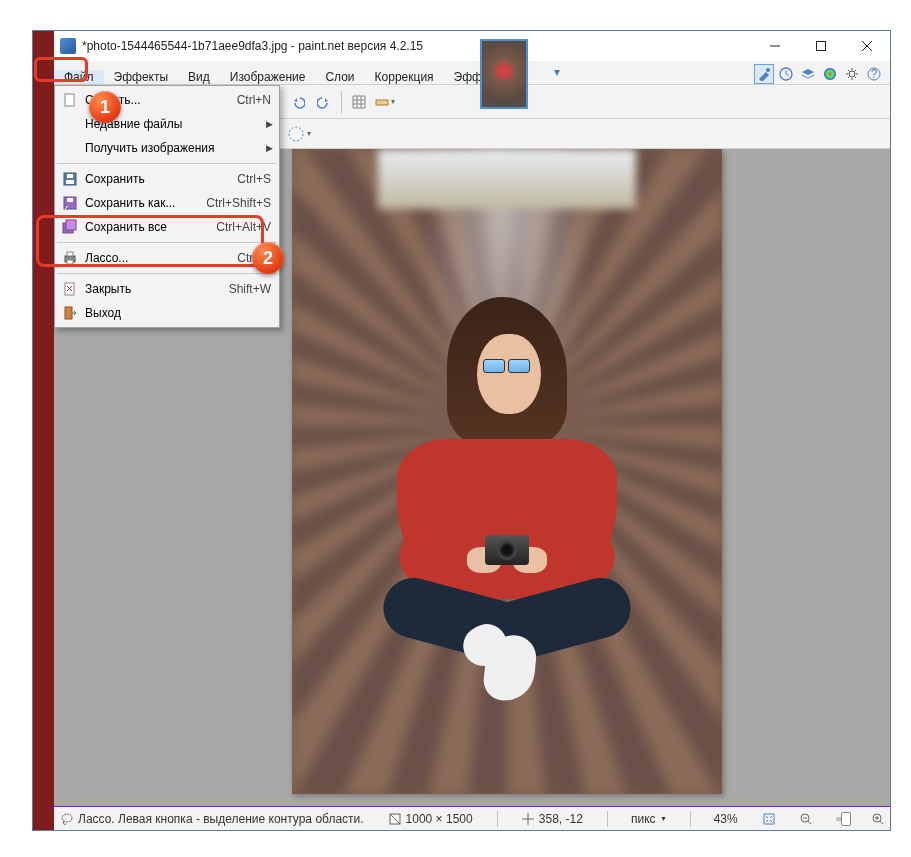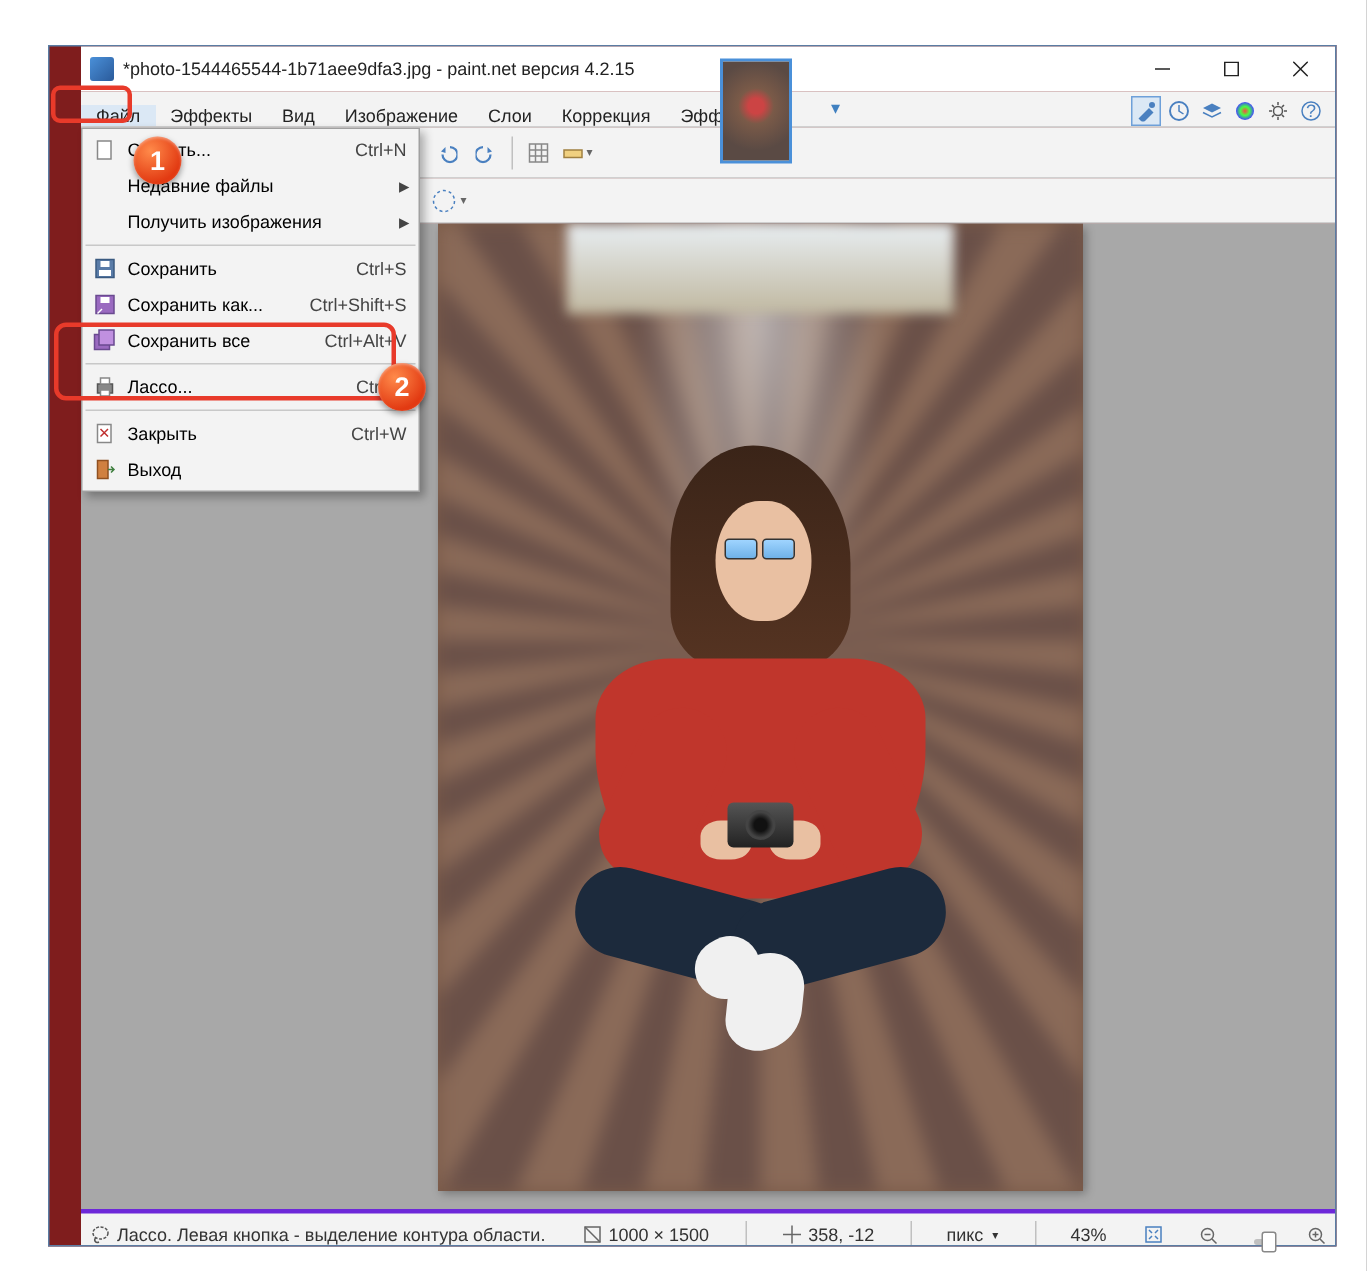--- a/index.html
+++ b/index.html
@@ -50,21 +50,21 @@
 .person .hand1 { position: absolute; left: 110px; top: 258px; width: 34px; height: 26px; background: #e9c0a2; border-radius: 40%; }
 .person .hand2 { position: absolute; left: 156px; top: 258px; width: 34px; height: 26px; background: #e9c0a2; border-radius: 40%; }
 .person .cam { position: absolute; left: 128px; top: 246px; width: 44px; height: 30px; background: linear-gradient(#555,#222); border-radius: 4px; }
 .person .cam::before { content: ""; position: absolute; left: 12px; top: 5px; width: 20px; height: 20px; border-radius: 50%; background: radial-gradient(circle,#111 30%,#444 60%); }
 .person .jeans1 { position: absolute; left: 25px; top: 300px; width: 145px; height: 60px; background: #1c2a3c; border-radius: 30px; transform: rotate(15deg); }
 .person .jeans2 { position: absolute; right: 25px; top: 300px; width: 145px; height: 60px; background: #1c2a3c; border-radius: 30px; transform: rotate(-15deg); }
 .person .shoe1 { position: absolute; left: 128px; top: 346px; width: 50px; height: 66px; background: #f0f0f0; border-radius: 28px 22px 30px 20px; transform: rotate(6deg); }
 .person .shoe2 { position: absolute; right: 150px; top: 336px; width: 44px; height: 40px; background: #f0f0f0; border-radius: 20px; transform: rotate(-30deg); }
 
 
-.status { height: 24px; background: #f3f3f3; border-top: 3px solid #6d28d9; display: flex; align-items: flex-end; padding: 0 6px; gap: 24px; color: #333; }
+.status { height: 24px; background: #f3f3f3; border-top: 1px solid #6d28d9; display: flex; align-items: center; padding: 0 6px; gap: 24px; color: #333; }
 .status .cell { display: flex; align-items: center; gap: 4px; white-space: nowrap; }
 .status .sep { width: 1px; height: 16px; background: #c0c0c0; }
 .status .push { margin-left: auto; }
 .zoomslider { width: 110px; height: 4px; background: #c0c0c0; position: relative; border-radius: 2px; }
 .zoomslider::before { content: ""; position: absolute; left: 50%; top: -3px; width: 1px; height: 10px; background: #888; }
 .zoomslider .thumb2 { position: absolute; left: 42%; top: -5px; width: 10px; height: 14px; background: #fff; border: 1px solid #888; border-radius: 2px; }
 
 
 .dropdown { position: absolute; left: 0; top: 24px; width: 226px; background: #f3f3f3; border: 1px solid #a0a0a0; box-shadow: 3px 3px 6px rgba(0,0,0,0.3); z-index: 50; padding: 2px 0; }
 .dropdown .dmi { height: 24px; display: flex; align-items: center; padding: 0 6px 0 4px; position: relative; }
@@ -236,21 +236,21 @@
       </div>
       <div class="dsep"></div>
       <div class="dmi">
         <span class="dicon">
             <svg width="16" height="16">
               <rect x="3" y="2" width="9" height="12" fill="#fff" stroke="#888"></rect>
               <path d="M5 5l5 5M10 5l-5 5" stroke="#c03030"></path>
             </svg>
           </span>
         <span class="dlab">Закрыть</span>
-        <span class="dsc">Ctrl+W</span>
+        <span class="dsc">Shift+W</span>
       </div>
       <div class="dmi">
         <span class="dicon">
             <svg width="16" height="16">
               <rect x="3" y="2" width="7" height="12" fill="#d08040" stroke="#905020"></rect>
               <path d="M10 8h4m-2-2l2 2-2 2" stroke="#408040" fill="none"></path>
             </svg>
           </span>
         <span class="dlab">Выход</span>
       </div>

